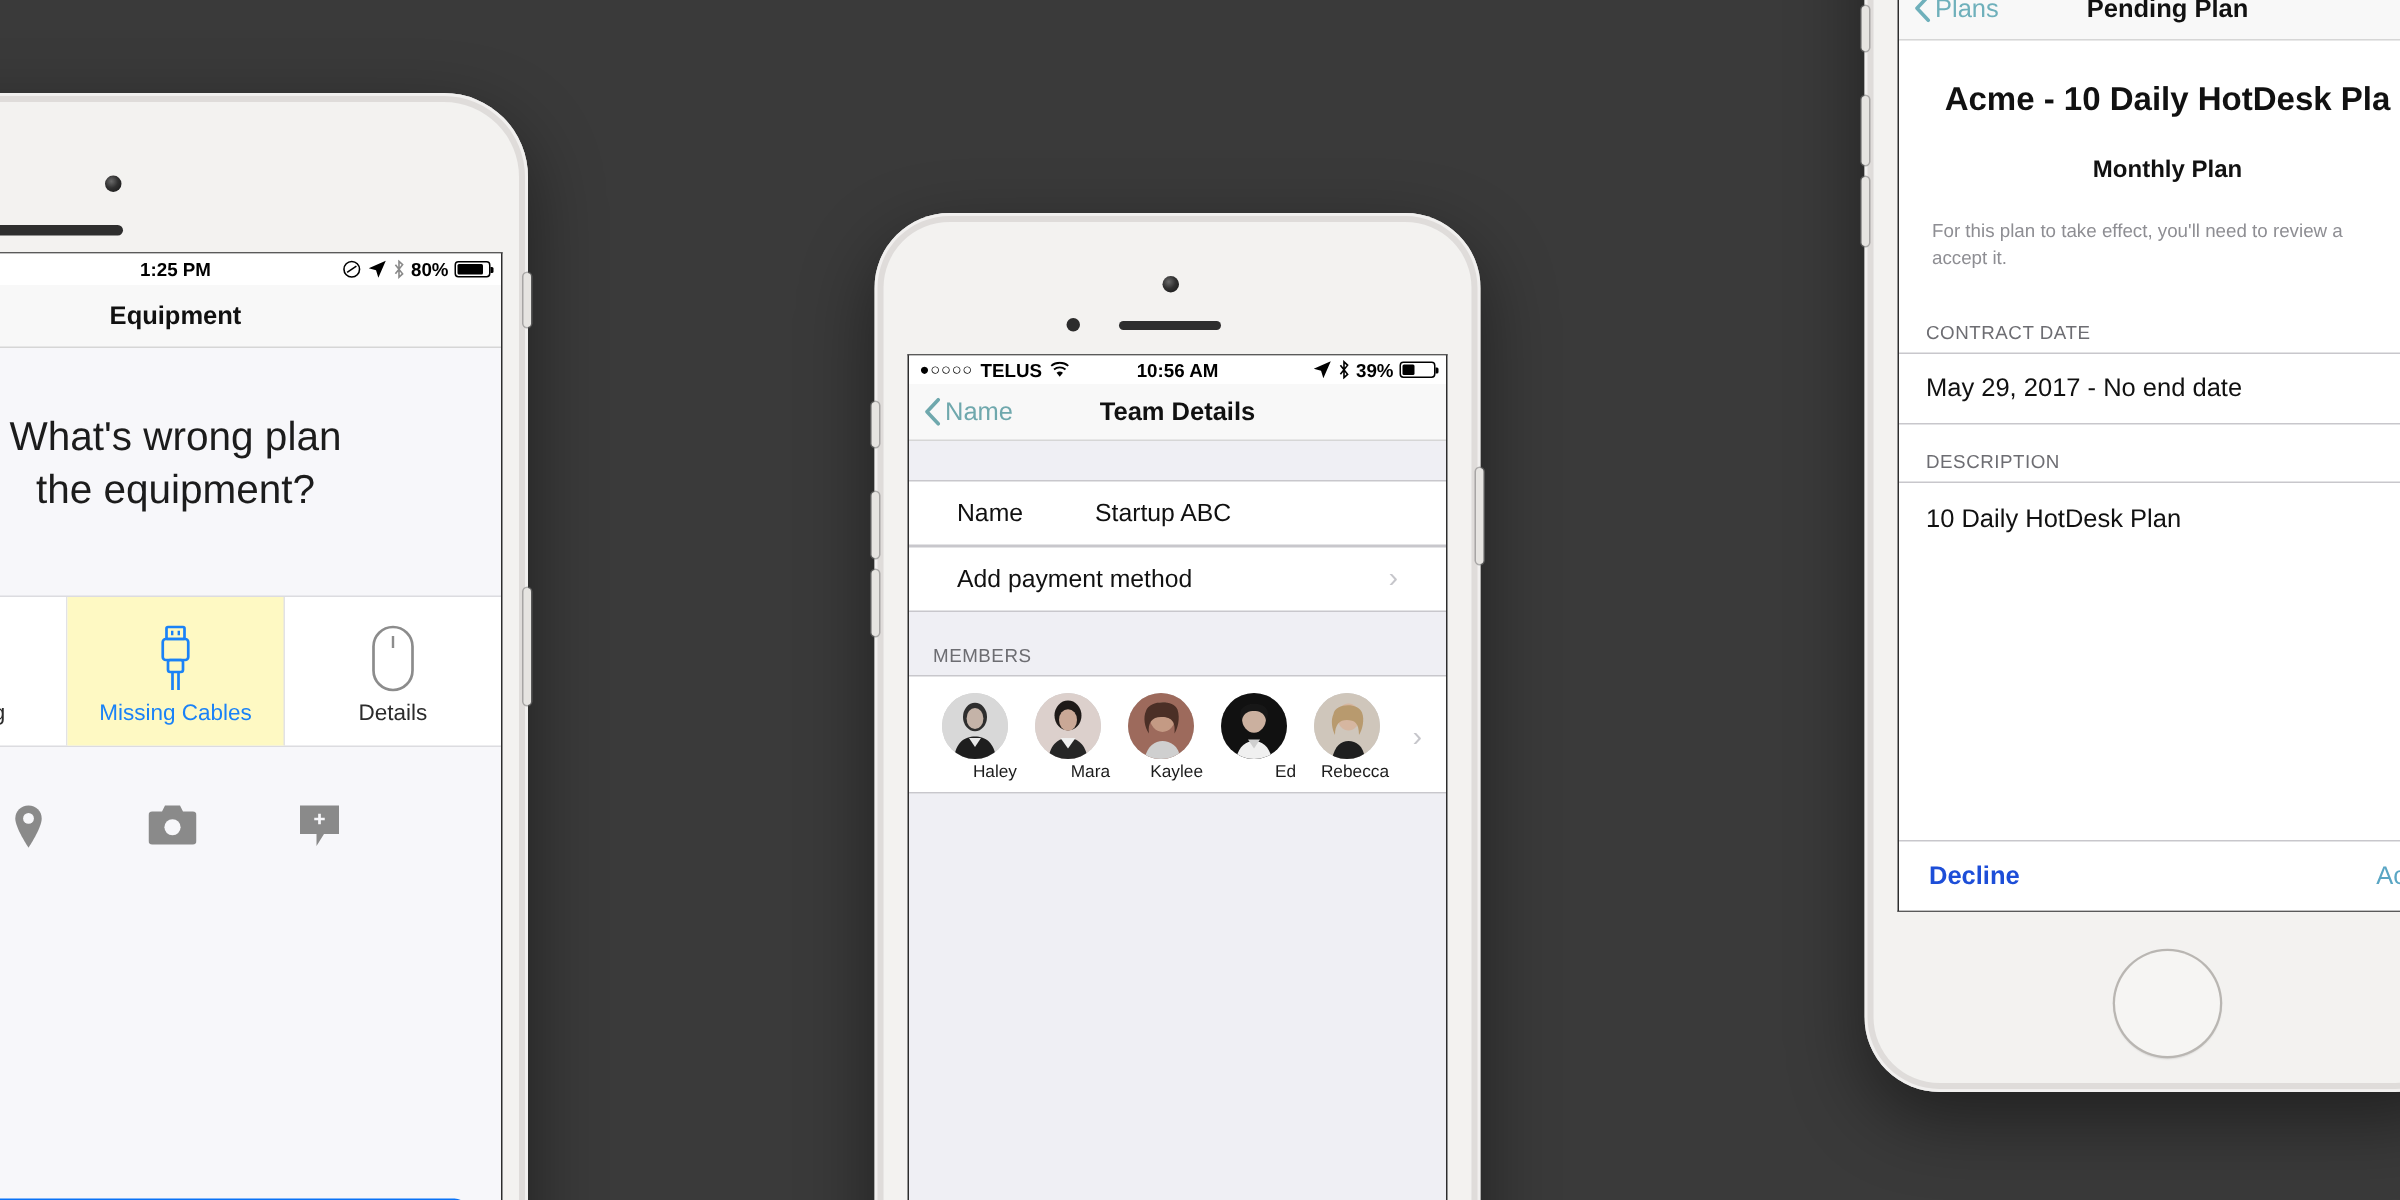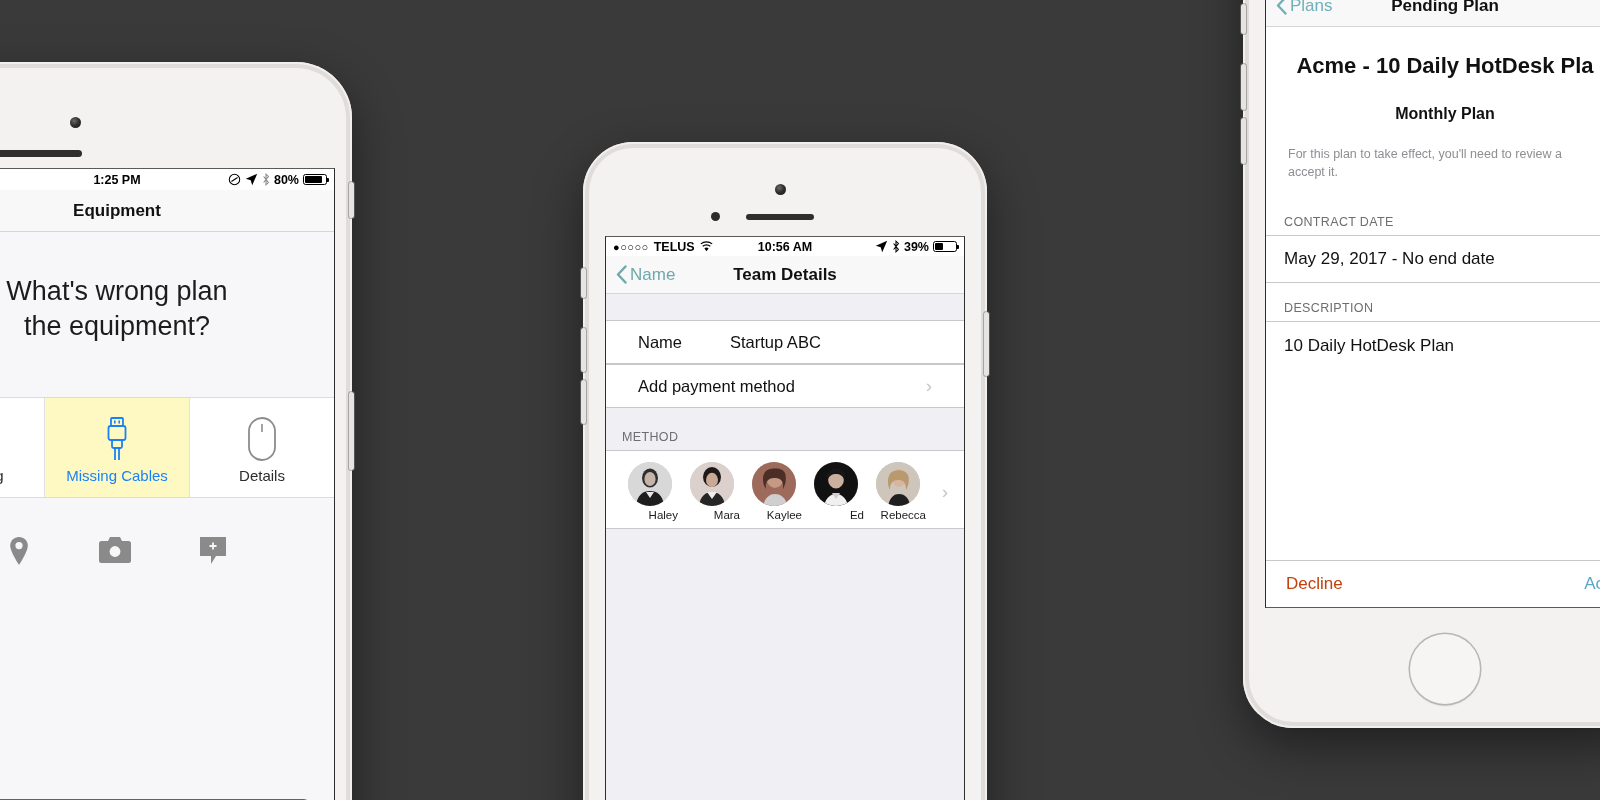--- a/index.html
+++ b/index.html
@@ -349,21 +349,21 @@
           <div class="cell">
             <span class="k">Name</span>
             <span>Startup ABC</span>
           </div>
 
           <div class="cell">
             <span>Add payment method</span>
             <span class="disc">›</span>
           </div>
 
-          <div class="grp-header">METHOD</div>
+          <div class="grp-header">MEMBERS</div>
           <div class="cell members-cell">
             <div style="display:flex; gap:6px;">
 
               <div class="member">
                 <div class="ava">
                   <svg viewBox="0 0 44 44" width="44" height="44">
                     <rect width="44" height="44" fill="#d8d8d8"></rect>
                     <ellipse cx="22" cy="16" rx="8" ry="9.5" fill="#2e2e2e"></ellipse>
                     <ellipse cx="22" cy="17" rx="5.6" ry="7" fill="#c4b3a8"></ellipse>
                     <path d="M8 44c1-11 7-15 14-15s13 4 14 15z" fill="#1e1e1e"></path>
@@ -465,21 +465,21 @@
         </div>
 
         <div class="grp-header" style="padding:18px 18px 6px;">DESCRIPTION</div>
         <div class="cell" style="padding:0 18px;min-height:48px;font-size:17px;border-bottom:none;">
           <span>10 Daily HotDesk Plan</span>
         </div>
 
         <div style="flex:1;background:#fff;"></div>
 
         <div class="plan-footer">
-          <span style="color:#c2410c;">Decline</span>
+          <span style="color:#1d4ed8;font-weight:bold;">Decline</span>
           <span style="color:#5aa6c4;">Ac</span>
         </div>
 
       </div>
     </div>
   </div>
 
 </div>
 
 </body></html>

